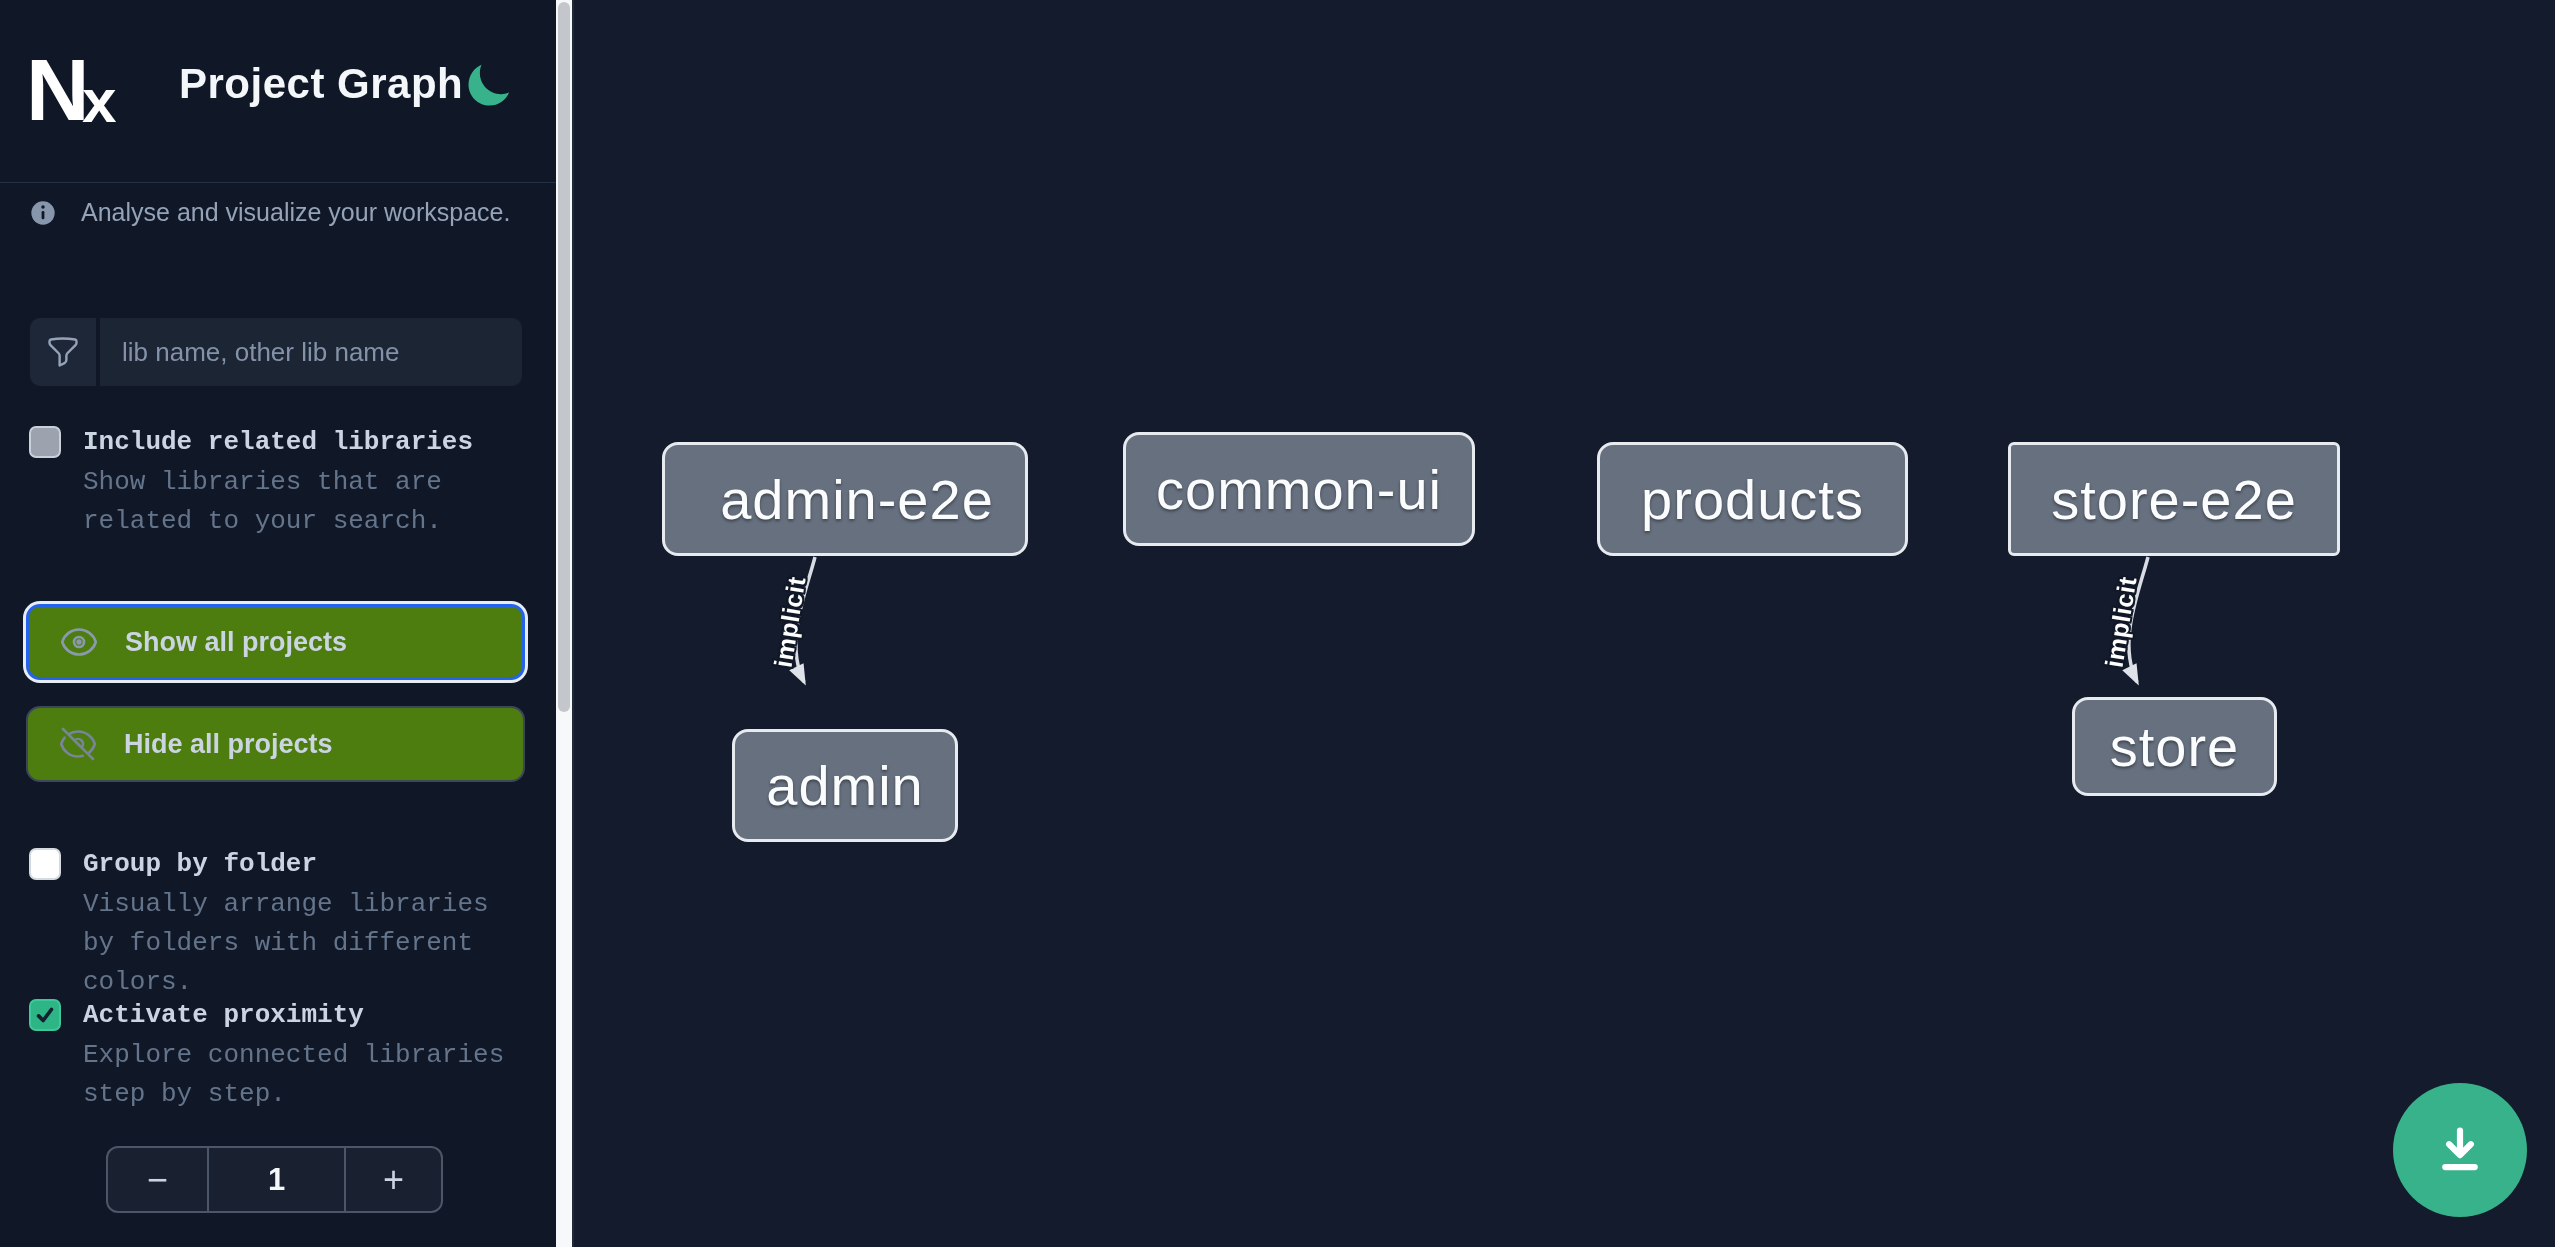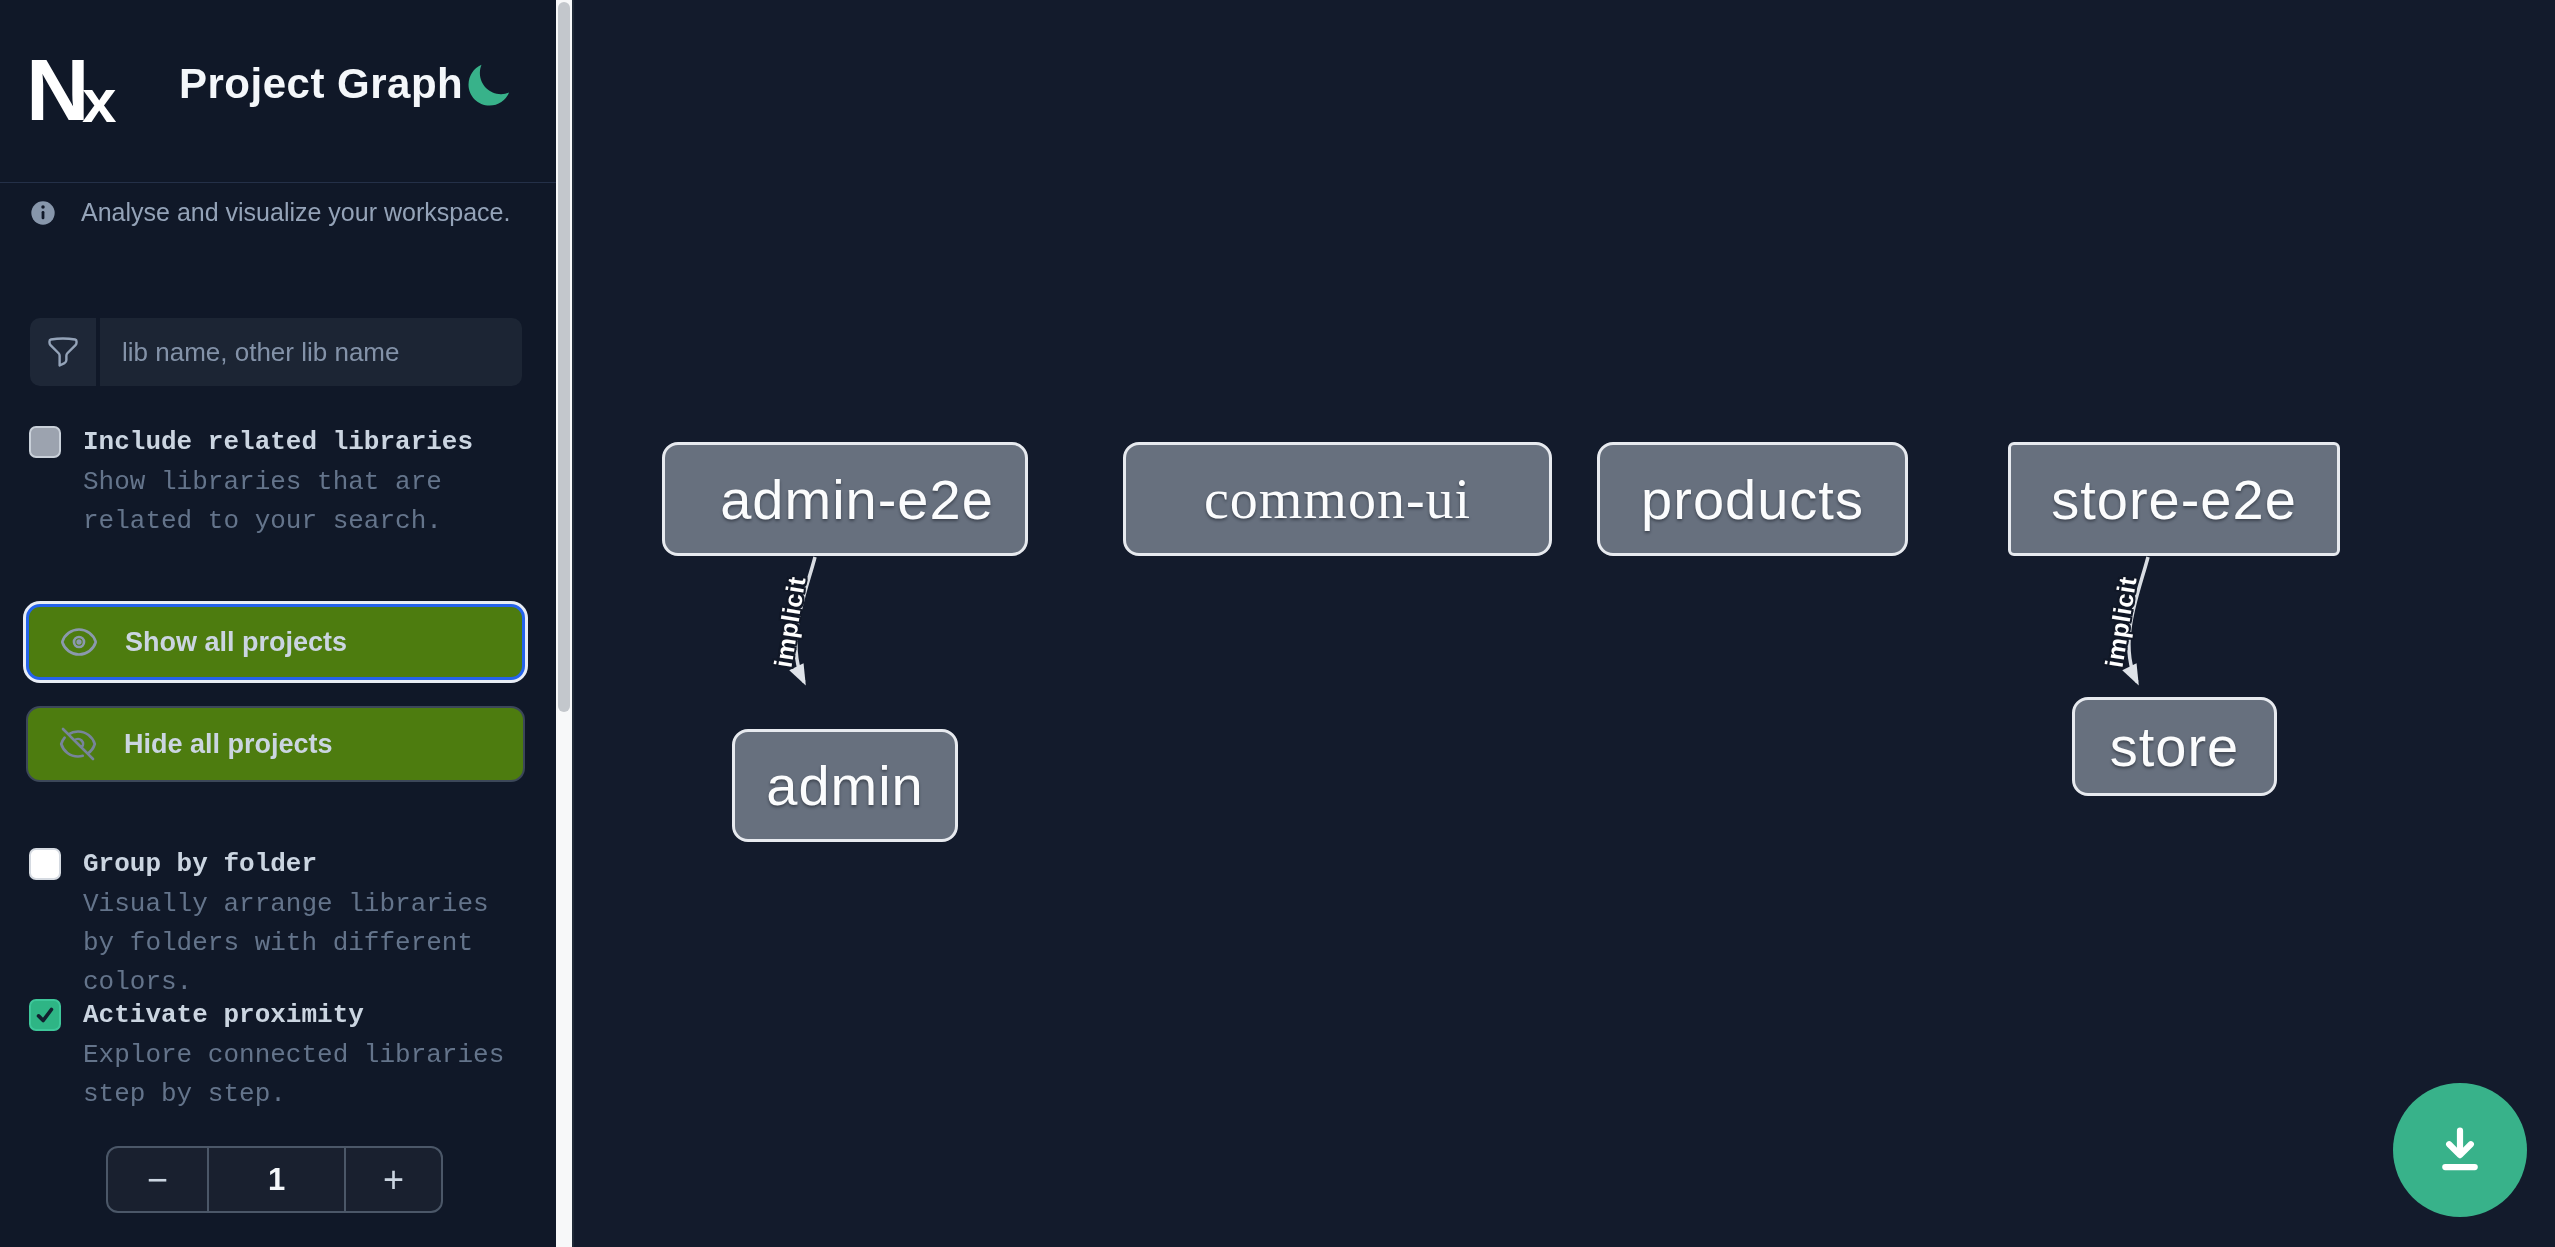--- a/index.html
+++ b/index.html
@@ -168,21 +168,21 @@
       <path d="M 241,557 C 232,592 210,642 230,682" fill="none" stroke="#d9dde3" stroke-width="3.5" marker-end="url(#arrow)"></path>
       <path d="M 1574,557 C 1565,592 1543,642 1563,682" fill="none" stroke="#d9dde3" stroke-width="3.5" marker-end="url(#arrow)"></path>
     </svg>
 
     <span class="edge-label" style="left:216px;top:622px;">implicit</span>
     <span class="edge-label" style="left:1547px;top:622px;">implicit</span>
 
     <div class="gnode" style="left:88px;top:442px;width:366px;height:114px;padding-left:24px;">
       <span class="nlabel">admin-e2e</span>
     </div>
-    <div class="gnode" style="left:549px;top:442px;width:429px;height:114px;font-family:Liberation Serif, serif;">
+    <div class="gnode" style="left:549px;top:432px;width:352px;height:114px;">
       <span class="nlabel">common-ui</span>
     </div>
     <div class="gnode" style="left:1023px;top:442px;width:311px;height:114px;">
       <span class="nlabel">products</span>
     </div>
     <div class="gnode" style="left:1434px;top:442px;width:332px;height:114px;border-radius:6px;">
       <span class="nlabel">store-e2e</span>
     </div>
     <div class="gnode" style="left:158px;top:697px;width:226px;height:113px;margin-top:32px;">
       <span class="nlabel">admin</span>

